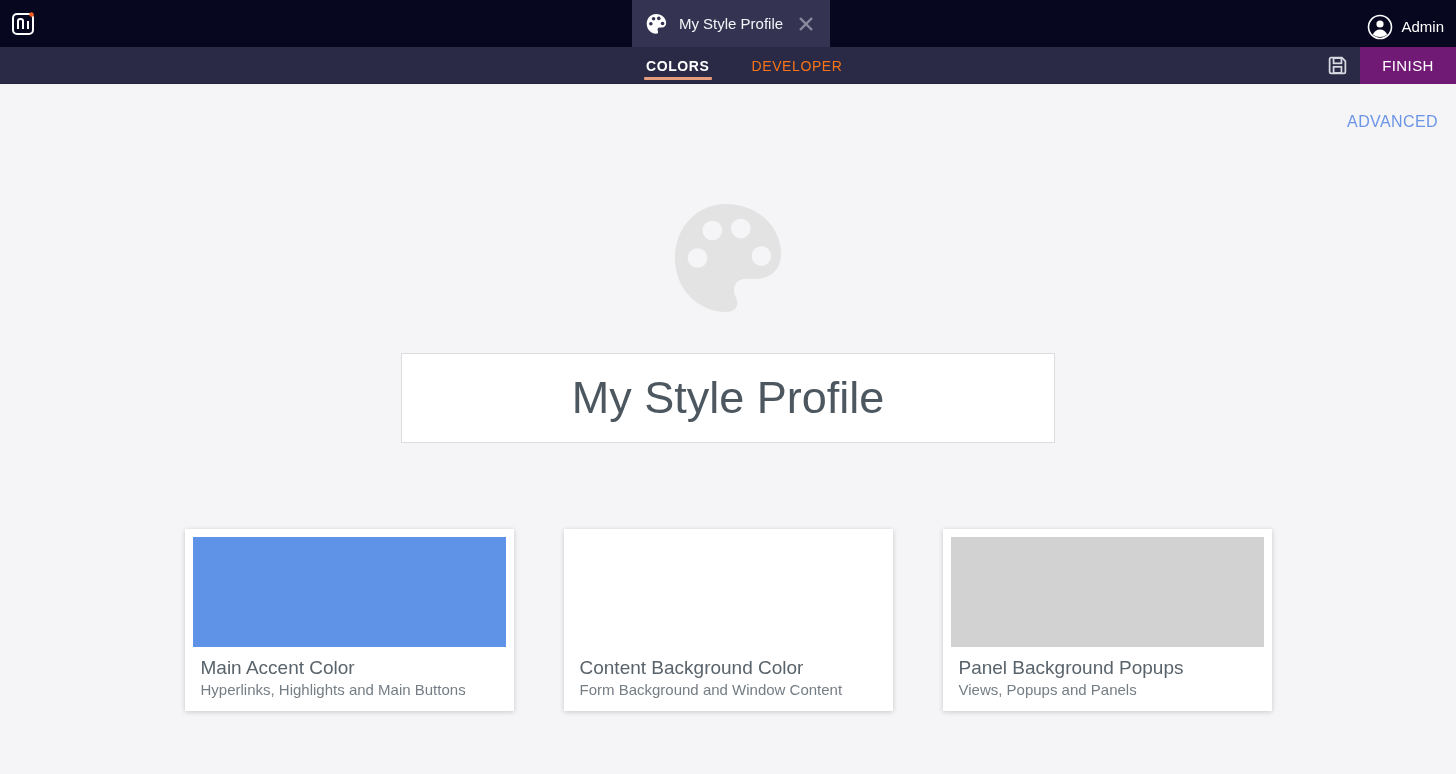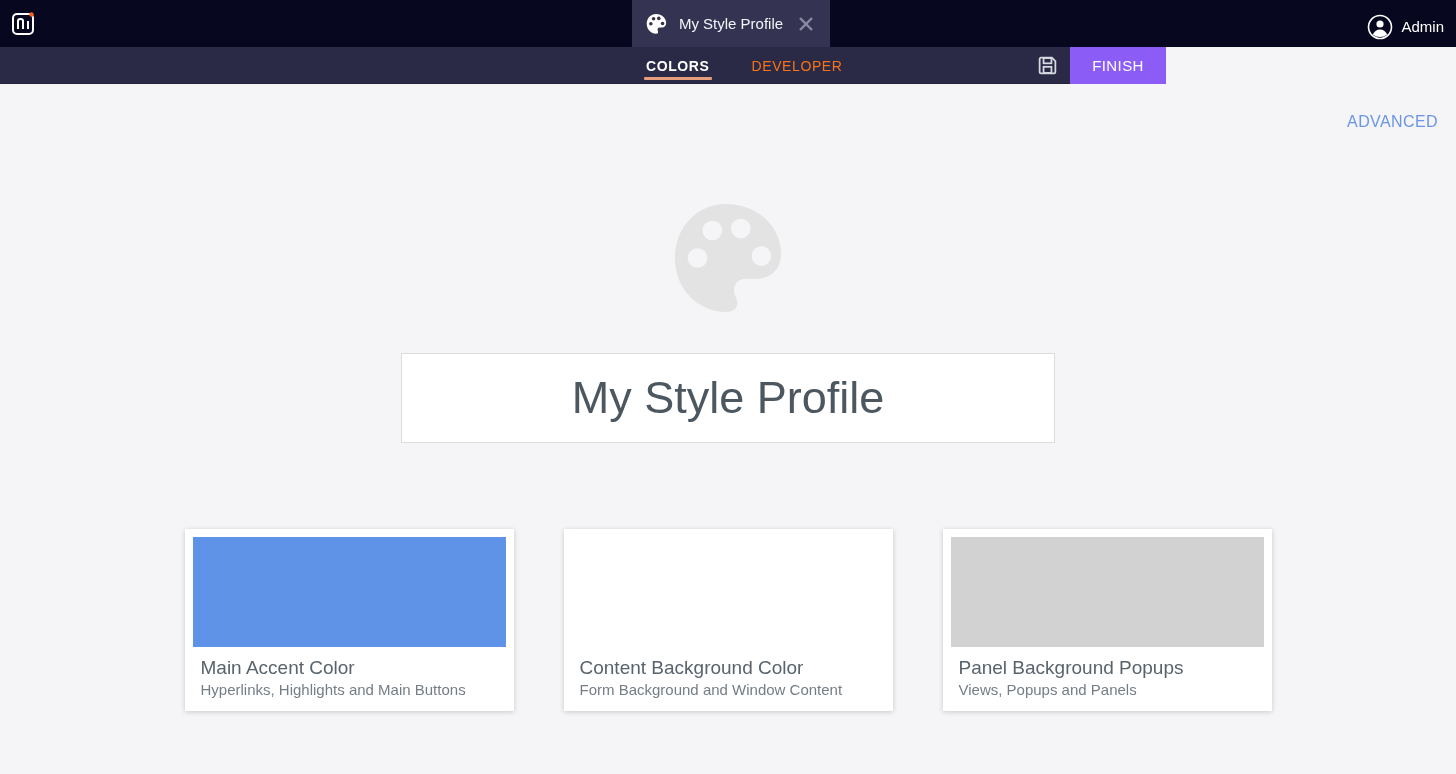--- a/index.html
+++ b/index.html
@@ -23,39 +23,39 @@
     display:flex; align-items:center; gap:12px; padding:0 14px;
     cursor:pointer;
   }
   .doc-tab .tab-title { color:#f4f4f8; font-size:15px; flex:1; white-space:nowrap; }
   .tab-close { width:22px; height:22px; display:flex; align-items:center; justify-content:center; cursor:pointer; }
   .user-box { position:absolute; right:12px; top:0; height:53px; display:flex; align-items:center; gap:8px; cursor:pointer; }
   .user-box .user-name { color:#ffffff; font-size:15px; }
 
   
   .toolbar {
-    position:absolute; left:0; top:47px; width:1166px; height:37px;
+    position:absolute; left:0; top:47px; width:1456px; height:37px;
     background:#2a2a46;
     border-bottom:1px solid #222238;
   }
   .mode-tabs { position:absolute; left:632px; top:0; height:37px; display:flex; align-items:stretch; gap:14px; }
   .mode-tab {
     position:relative; display:flex; align-items:center; padding:0 14px;
     font-size:14px; letter-spacing:0.6px; color:#f97316; cursor:pointer;
   }
   .mode-tab.active { color:#ffffff; font-weight:bold; }
   .mode-tab.active::after {
     content:""; position:absolute; left:12px; right:12px; bottom:4px; height:3px;
     background:#e59d7d; border-radius:1px;
   }
   .toolbar-right { position:absolute; right:0; top:0; height:37px; display:flex; align-items:center; }
   .save-btn { width:46px; height:37px; display:flex; align-items:center; justify-content:center; cursor:pointer; }
   .finish-btn {
     width:96px; height:37px; border:none; cursor:pointer;
-    background:#8b5cf6; color:#ffffff; font-size:15px; letter-spacing:0.4px;
+    background:#701a75; color:#ffffff; font-size:15px; letter-spacing:0.4px;
     font-family:inherit; display:flex; align-items:center; justify-content:center;
   }
 
   
   .content { position:absolute; left:0; top:85px; width:1456px; height:771px; }
   .advanced-link {
     position:absolute; top:28px; right:18px;
     color:#6b95e6; font-size:16px; letter-spacing:0.4px; cursor:pointer; text-decoration:none;
   }
   .big-palette { position:absolute; top:117px; left:50%; transform:translateX(-50%); }

